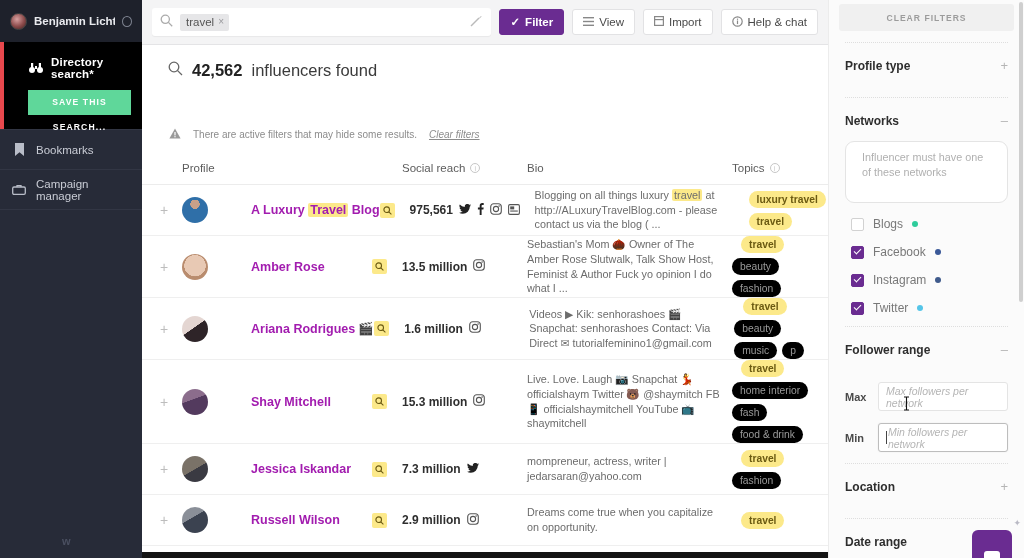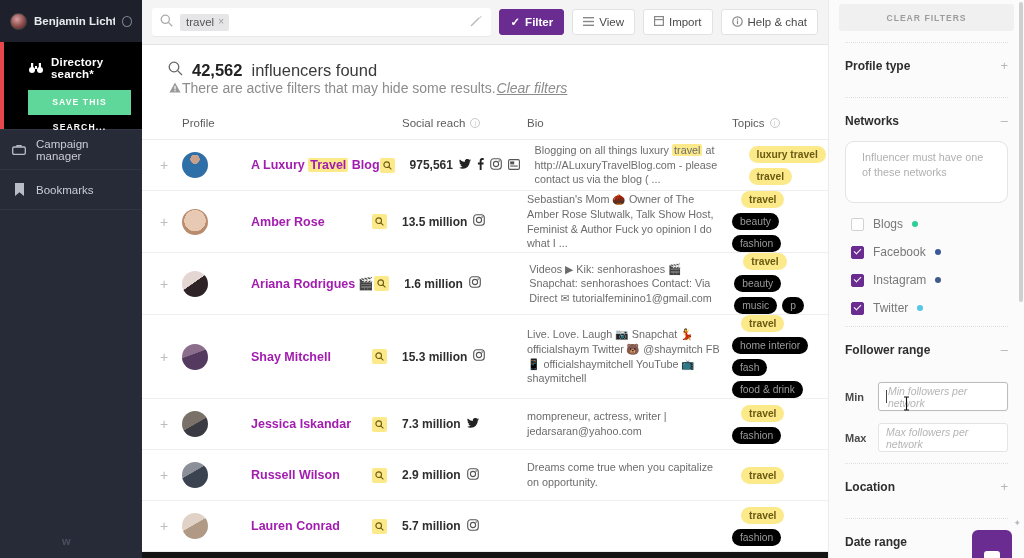--- a/index.html
+++ b/index.html
@@ -116,22 +116,22 @@
   .topbar-right { margin-left: auto; display: flex; gap: 8px; }
 
   
   .results-head { padding: 16px 0 10px 26px; }
   .rh-title {
     display: flex; align-items: center; gap: 9px;
     font-size: 16.5px; color: #3b3b3b; margin-bottom: 0;
   }
   .rh-count { font-weight: bold; color: #222; }
   .rh-warn {
-    display: flex; align-items: center; gap: 1px;
-    font-size: 14px; color: #8c8c8c; padding-left: 1px;
+    display: flex; align-items: center; gap: 12px;
+    font-size: 10px; color: #8c8c8c; padding-left: 1px; margin-top: 48px;
   }
   .rh-warn a { color: #8c8c8c; font-style: italic; text-decoration: underline; cursor: pointer; }
 
   
   .table-wrap { flex: 1; overflow: hidden; position: relative; }
   .thead {
     display: flex; align-items: center;
     height: 34px; padding-left: 18px;
     border-bottom: 1px solid #ececec;
     font-size: 11.5px; color: #5c5c5c;
@@ -297,35 +297,35 @@
               </g>
             </svg>
         </span>
         <span class="sb-dir-label">Directory search*</span>
       </div>
       <button class="sb-save-btn">SAVE THIS SEARCH...</button>
     </div>
 
     <div class="sb-item">
       <span class="sb-ico">
+        <svg width="9" height="13" viewBox="0 0 9 13">
+            <path d="M0 0h9v13L4.5 9.3 0 13z" fill="#b9bdc8"></path>
+          </svg>
+      </span>
+      <span class="sb-item-label">Bookmarks</span>
+    </div>
+
+    <div class="sb-item">
+      <span class="sb-ico">
         <svg width="14" height="11" viewBox="0 0 14 11">
             <rect x="0.7" y="3" width="12.6" height="7.3" rx="1.3" fill="none" stroke="#b9bdc8" stroke-width="1.3"></rect>
             <path d="M5 3V1.6h4V3" fill="none" stroke="#b9bdc8" stroke-width="1.3"></path>
           </svg>
       </span>
       <span class="sb-item-label">Campaign manager</span>
-    </div>
-
-    <div class="sb-item">
-      <span class="sb-ico">
-        <svg width="9" height="13" viewBox="0 0 9 13">
-            <path d="M0 0h9v13L4.5 9.3 0 13z" fill="#b9bdc8"></path>
-          </svg>
-      </span>
-      <span class="sb-item-label">Bookmarks</span>
     </div>
 
     <div class="sb-spacer"></div>
     <div class="sb-watermark">w</div>
   </div>
 
   <div class="main">
 
     <div class="topbar">
       <div class="searchbox">
@@ -731,32 +731,32 @@
           <span class="chk-label">Twitter</span>
           <span class="dot" style="background:#55c5e8"></span>
         </div>
       </div>
 
     <div class="fsec-head">
       <span class="fsec-title">Follower range</span>
       <span class="fsec-toggle">–</span>
     </div>
     <div class="range-row">
+      <span class="range-lbl">Max</span>
+      <div class="range-inp">
+        <span>Max followers per network</span>
+      </div>
+    </div>
+    <div class="range-row">
       <span class="range-lbl">Min</span>
       <div class="range-inp focused">
         <span class="caret"></span>
         <span>Min followers per network</span>
       </div>
     </div>
-    <div class="range-row">
-      <span class="range-lbl">Max</span>
-      <div class="range-inp">
-        <span>Max followers per network</span>
-      </div>
-    </div>
 
     <div class="fsec-head">
       <span class="fsec-title">Location</span>
       <span class="fsec-toggle">+</span>
     </div>
     <div class="fsec-head">
       <span class="fsec-title">Date range</span>
       <span class="fsec-toggle">+</span>
     </div>
 

